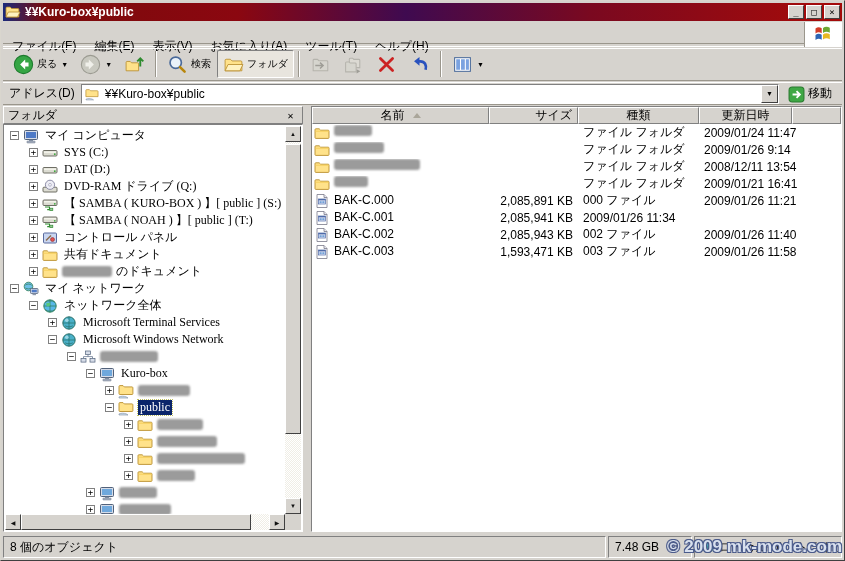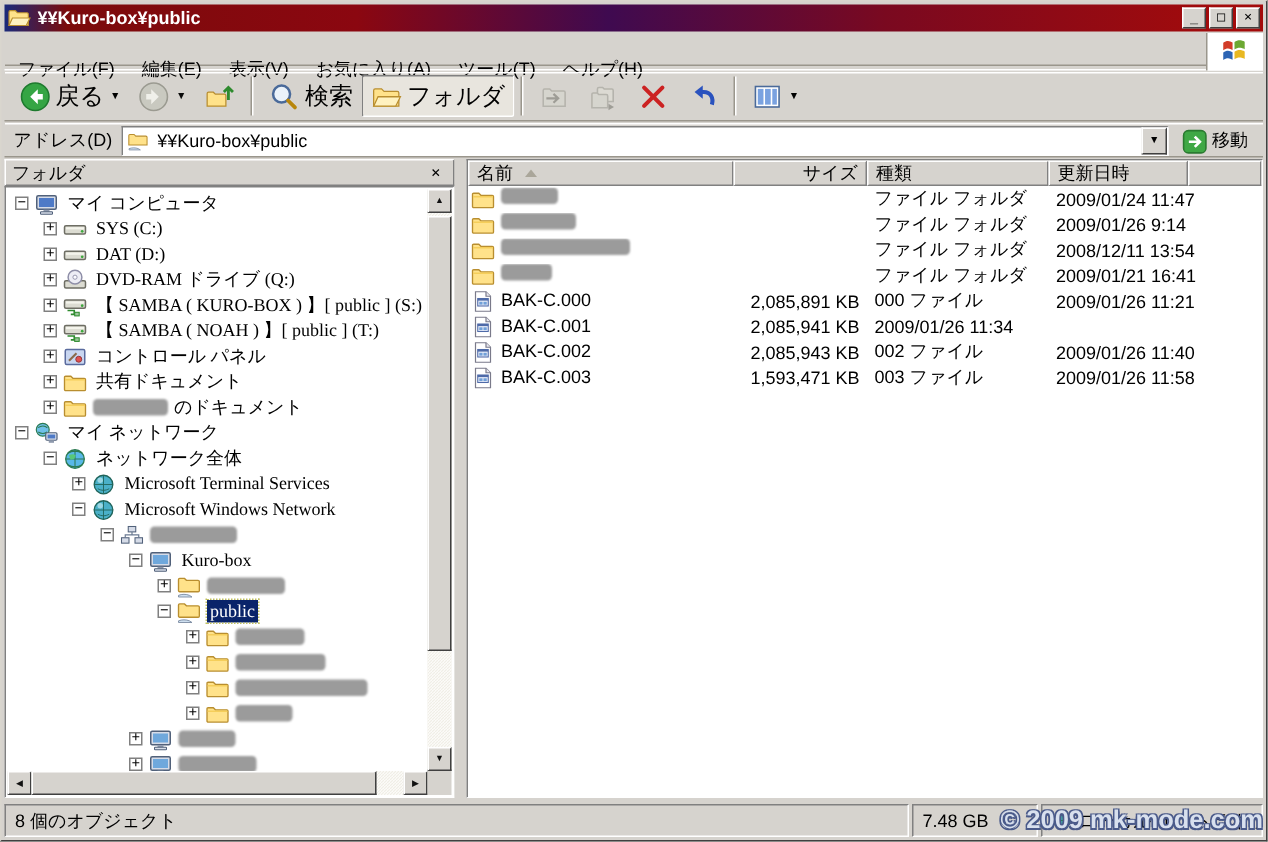--- a/index.html
+++ b/index.html
@@ -26,21 +26,21 @@
   .menubar{position:absolute;top:21px;left:2px;right:2px;height:25px;display:flex;align-items:center;
     border-bottom:1px solid #FFFFFF;box-shadow:inset 0 -2px 0 #D6D3CE, inset 0 -3px 0 #9a968c;}
   .menu-item{padding:3px 9px;cursor:default;}
   .win-logo{margin-left:auto;width:38px;height:25px;background:#fff;border-left:1px solid #9a968c;
     display:flex;align-items:center;justify-content:center;}
   .win-logo svg{width:24px;height:24px;}
   
   .toolbar{position:absolute;top:47px;left:2px;right:2px;height:33px;display:flex;align-items:center;
     padding:0 4px;border-bottom:1px solid #9a968c;box-shadow:inset 0 1px 0 #fff;}
   .tbtn{display:flex;align-items:center;gap:3px;padding:2px 5px;height:28px;border:1px solid transparent;border-radius:2px;}
-  .tbtn .lbl{font-size:16px;}
+  .tbtn .lbl{font-size:10px;}
   .tbtn.pressed{border-color:#808080 #FFFFFF #FFFFFF #808080;background:#e8e5de;}
   .tbtn.disabled{opacity:.95;}
   .tbtn svg{width:21px;height:21px;display:block;}
   .caret{font-size:7px;margin-left:1px;}
   .tsep{width:2px;height:26px;margin:0 4px;border-left:1px solid #9a968c;border-right:1px solid #fff;}
   
   .addressbar{position:absolute;top:81px;left:2px;right:2px;height:23px;display:flex;align-items:center;
     padding:1px 4px 0 6px;border-bottom:1px solid #9a968c;box-shadow:inset 0 1px 0 #fff;}
   .addr-label{margin-right:6px;white-space:nowrap;}
   .addr-combo{flex:1;height:20px;background:#fff;border:1px solid;border-color:#808080 #FFFFFF #FFFFFF #808080;
@@ -77,21 +77,21 @@
     background-size:2px 2px;background-position:0 0,1px 1px;}
   .sb-btn{position:absolute;width:16px;height:16px;background:#D6D3CE;border:1px solid;
     border-color:#FFFFFF #404040 #404040 #FFFFFF;display:flex;align-items:center;justify-content:center;font-size:6px;color:#111;}
   .sb-thumb{position:absolute;background:#D6D3CE;border:1px solid;border-color:#FFFFFF #404040 #404040 #FFFFFF;}
   .sb-corner{position:absolute;right:1px;bottom:1px;width:16px;height:16px;background:#D6D3CE;}
   .splitter{position:absolute;left:300px;top:0;bottom:0;width:8px;background:#D6D3CE;}
   .rightpane{position:absolute;left:308px;right:0;top:0;bottom:0;background:#fff;
     border:1px solid;border-color:#808080 #FFFFFF #FFFFFF #808080;overflow:hidden;}
   .lheader{display:flex;height:17px;background:#D6D3CE;}
   .hcell{flex:none;padding:1px 5px;border:1px solid;border-color:#FFFFFF #808080 #808080 #FFFFFF;
-    white-space:nowrap;overflow:hidden;display:flex;align-items:center;}
+    white-space:nowrap;overflow:hidden;display:flex;align-items:center;justify-content:center;}
   .hcell.num{justify-content:flex-end;}
   .sortarrow{width:0;height:0;border-left:4px solid transparent;border-right:4px solid transparent;
     border-bottom:5px solid #aaa69a;margin-left:8px;}
   .lrow{display:flex;height:17px;align-items:center;}
   .lcell{flex:none;padding:0 5px;white-space:nowrap;overflow:hidden;}
   .lcell.name{display:flex;align-items:flex-start;gap:4px;padding-left:2px;}
   .lcell.num{text-align:right;}
   
   .statusbar{position:absolute;left:2px;right:2px;bottom:2px;height:24px;display:flex;gap:2px;align-items:stretch;padding-top:2px;}
   .sseg{border:1px solid;border-color:#808080 #FFFFFF #FFFFFF #808080;display:flex;align-items:center;

